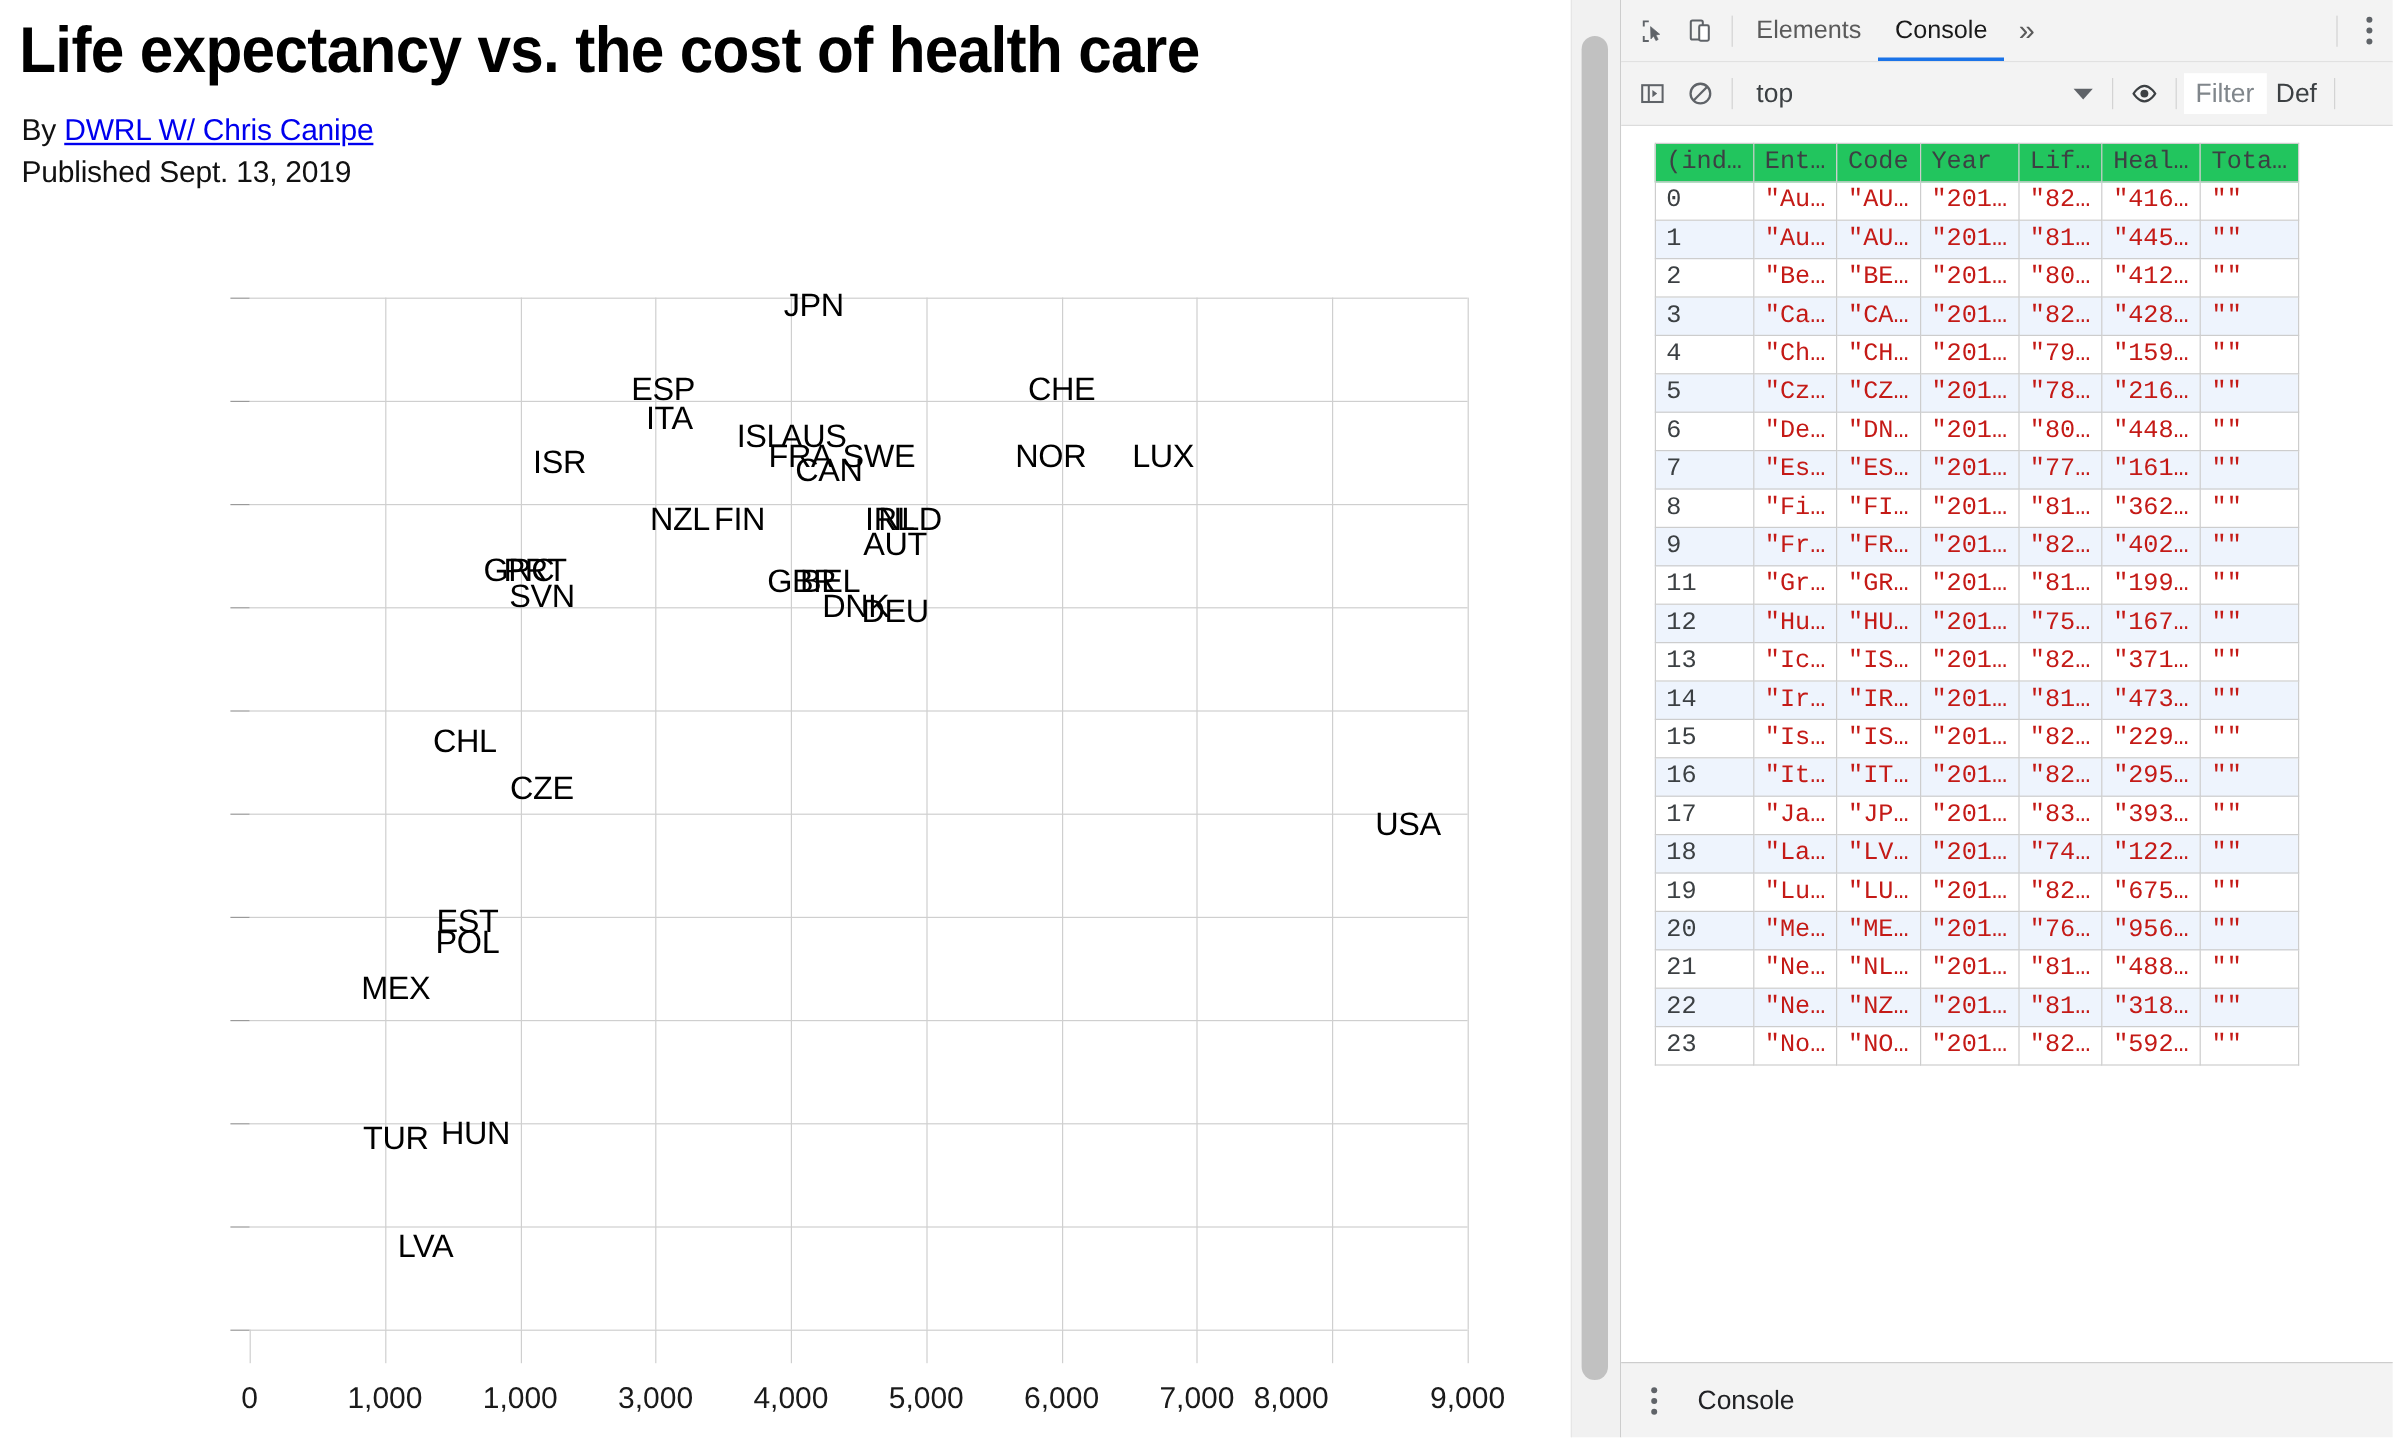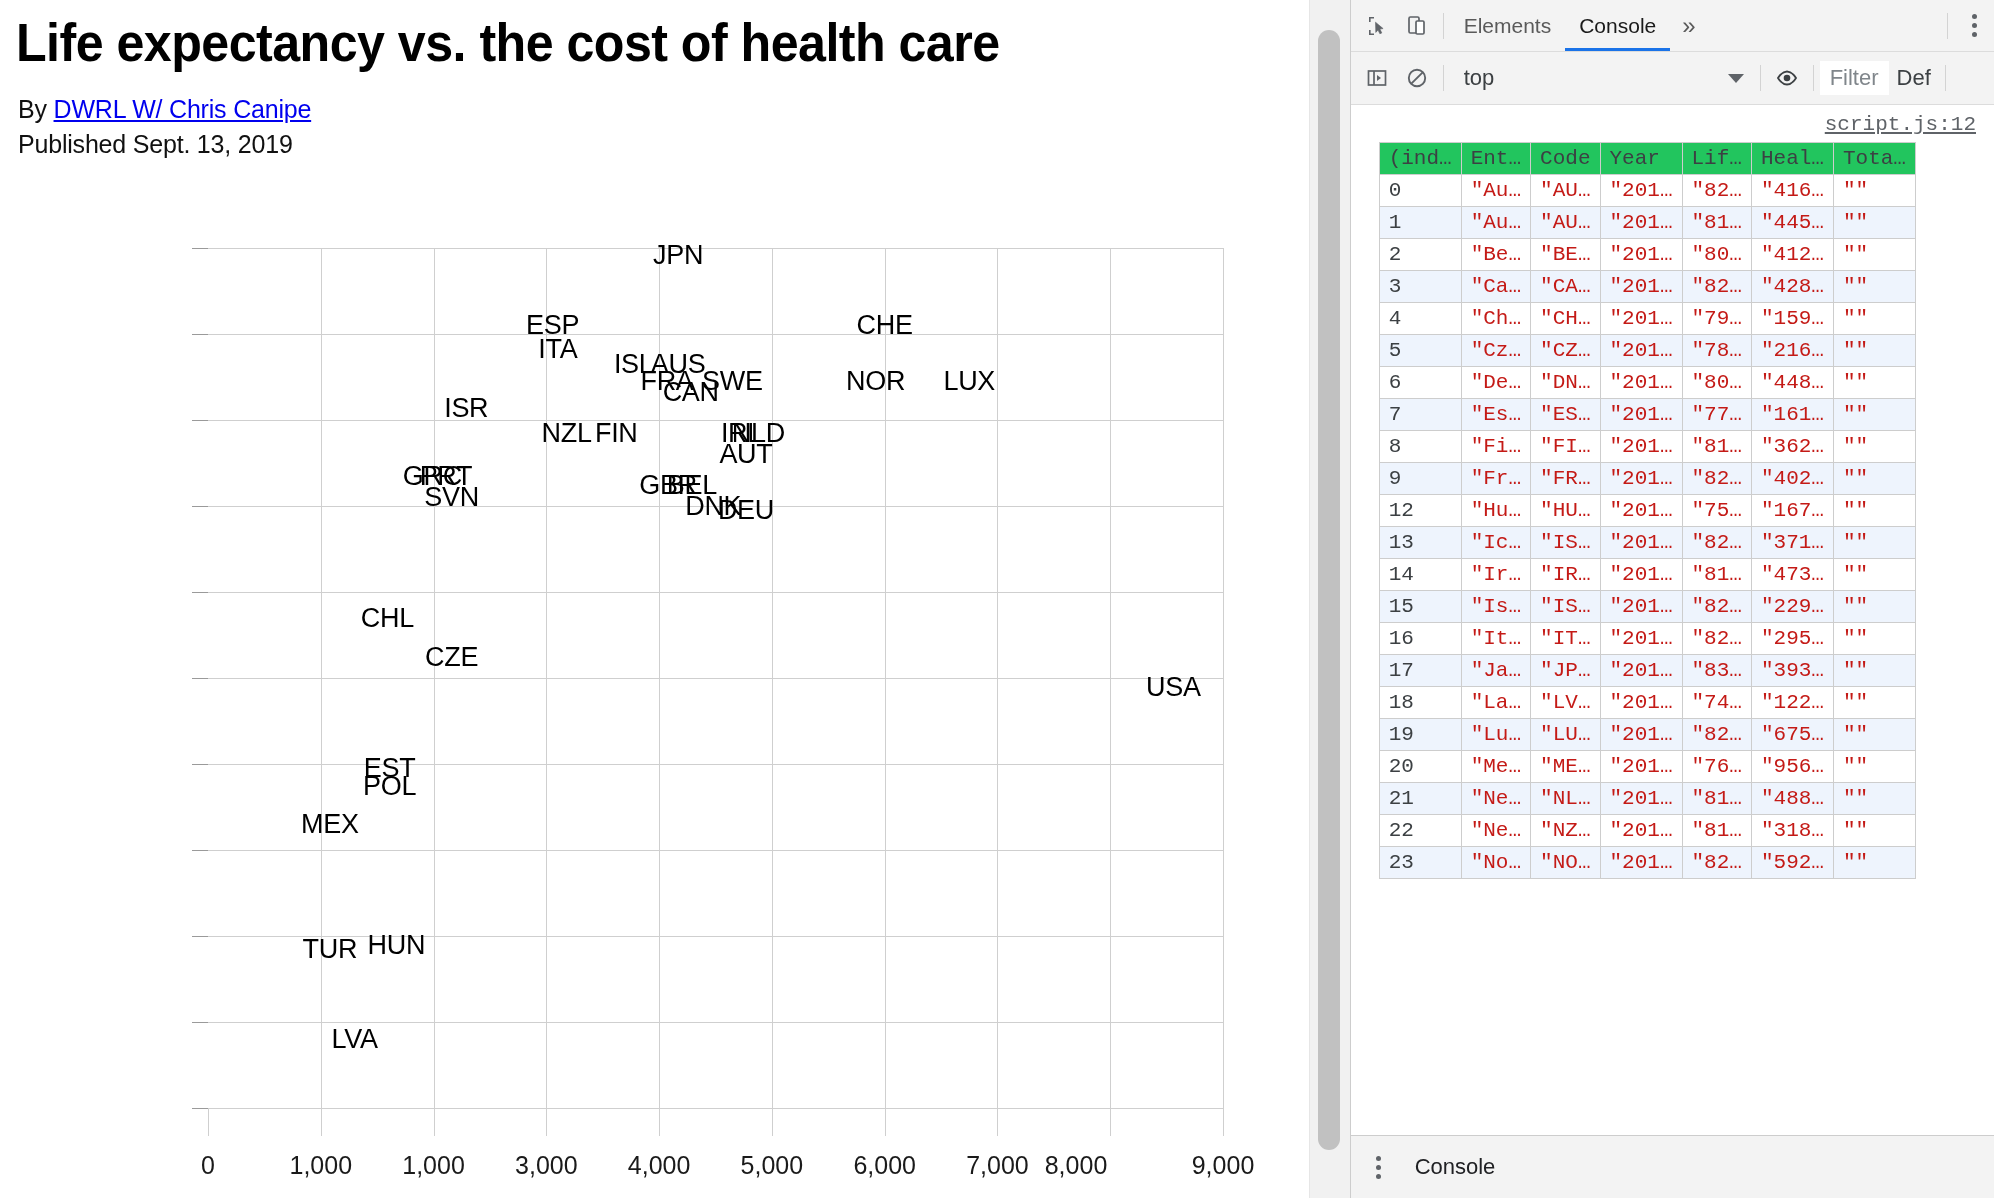--- a/index.html
+++ b/index.html
@@ -160,21 +160,21 @@
           <div class="pt" style="left: 676.667px; top: 77.4px;">CHE</div>
           <div class="pt" style="left: 344.536px; top: 77.4px;">ESP</div>
           <div class="pt" style="left: 349.837px; top: 100.62px;">ITA</div>
           <div class="pt" style="left: 425.736px; top: 116.1px;">ISL</div>
           <div class="pt" style="left: 470.058px; top: 116.1px;">AUS</div>
           <div class="pt" style="left: 459.006px; top: 133.3px;">FRA</div>
           <div class="pt" style="left: 482.689px; top: 144.48px;">CAN</div>
           <div class="pt" style="left: 524.417px; top: 133.3px;">SWE</div>
           <div class="pt" style="left: 667.644px; top: 133.3px;">NOR</div>
           <div class="pt" style="left: 761.25px; top: 133.3px;">LUX</div>
-          <div class="pt" style="left: 258.261px; top: 137.6px; margin-top: 22px;">ISR</div>
+          <div class="pt" style="left: 258.261px; top: 137.6px;">ISR</div>
           <div class="pt" style="left: 358.633px; top: 184.9px;">NZL</div>
           <div class="pt" style="left: 408.256px; top: 184.9px;">FIN</div>
           <div class="pt" style="left: 533.439px; top: 184.9px;">IRL</div>
           <div class="pt" style="left: 550.356px; top: 184.9px;">NLD</div>
           <div class="pt" style="left: 537.95px; top: 206.4px;">AUT</div>
           <div class="pt" style="left: 224.428px; top: 227.9px;">GRC</div>
           <div class="pt" style="left: 237.961px; top: 227.9px;">PRT</div>
           <div class="pt" style="left: 460.133px; top: 236.5px;">GBR</div>
           <div class="pt" style="left: 483.817px; top: 236.5px;">BEL</div>
           <div class="pt" style="left: 243.6px; top: 249.4px;">SVN</div>
@@ -253,21 +253,20 @@
           <circle cx="12" cy="12" r="3.3" fill="#3c4043"></circle>
         </svg>
       </div>
       <div class="vsep"></div>
       <div id="filterbox">Filter</div>
       <div id="deflevels">Def</div>
       <div class="vsep"></div>
     </div>
 
     <div id="dt-console">
-      <div id="srcline">script.js:12</div>
       <table class="ctab" id="console-table">
         <thead>
             <tr id="ctab-head">
               <th>(ind…</th>
               <th>Ent…</th>
               <th>Code</th>
               <th>Year</th>
               <th>Lif…</th>
               <th>Heal…</th>
               <th>Tota…</th>
@@ -358,20 +357,29 @@
             <tr>
               <td class="idx">9</td>
               <td>"Fr…</td>
               <td>"FR…</td>
               <td>"201…</td>
               <td>"82…</td>
               <td>"402…</td>
               <td>""</td>
             </tr>
             <tr>
+              <td class="idx">11</td>
+              <td>"Gr…</td>
+              <td>"GR…</td>
+              <td>"201…</td>
+              <td>"81…</td>
+              <td>"199…</td>
+              <td>""</td>
+            </tr>
+            <tr>
               <td class="idx">12</td>
               <td>"Hu…</td>
               <td>"HU…</td>
               <td>"201…</td>
               <td>"75…</td>
               <td>"167…</td>
               <td>""</td>
             </tr>
             <tr>
               <td class="idx">13</td>

